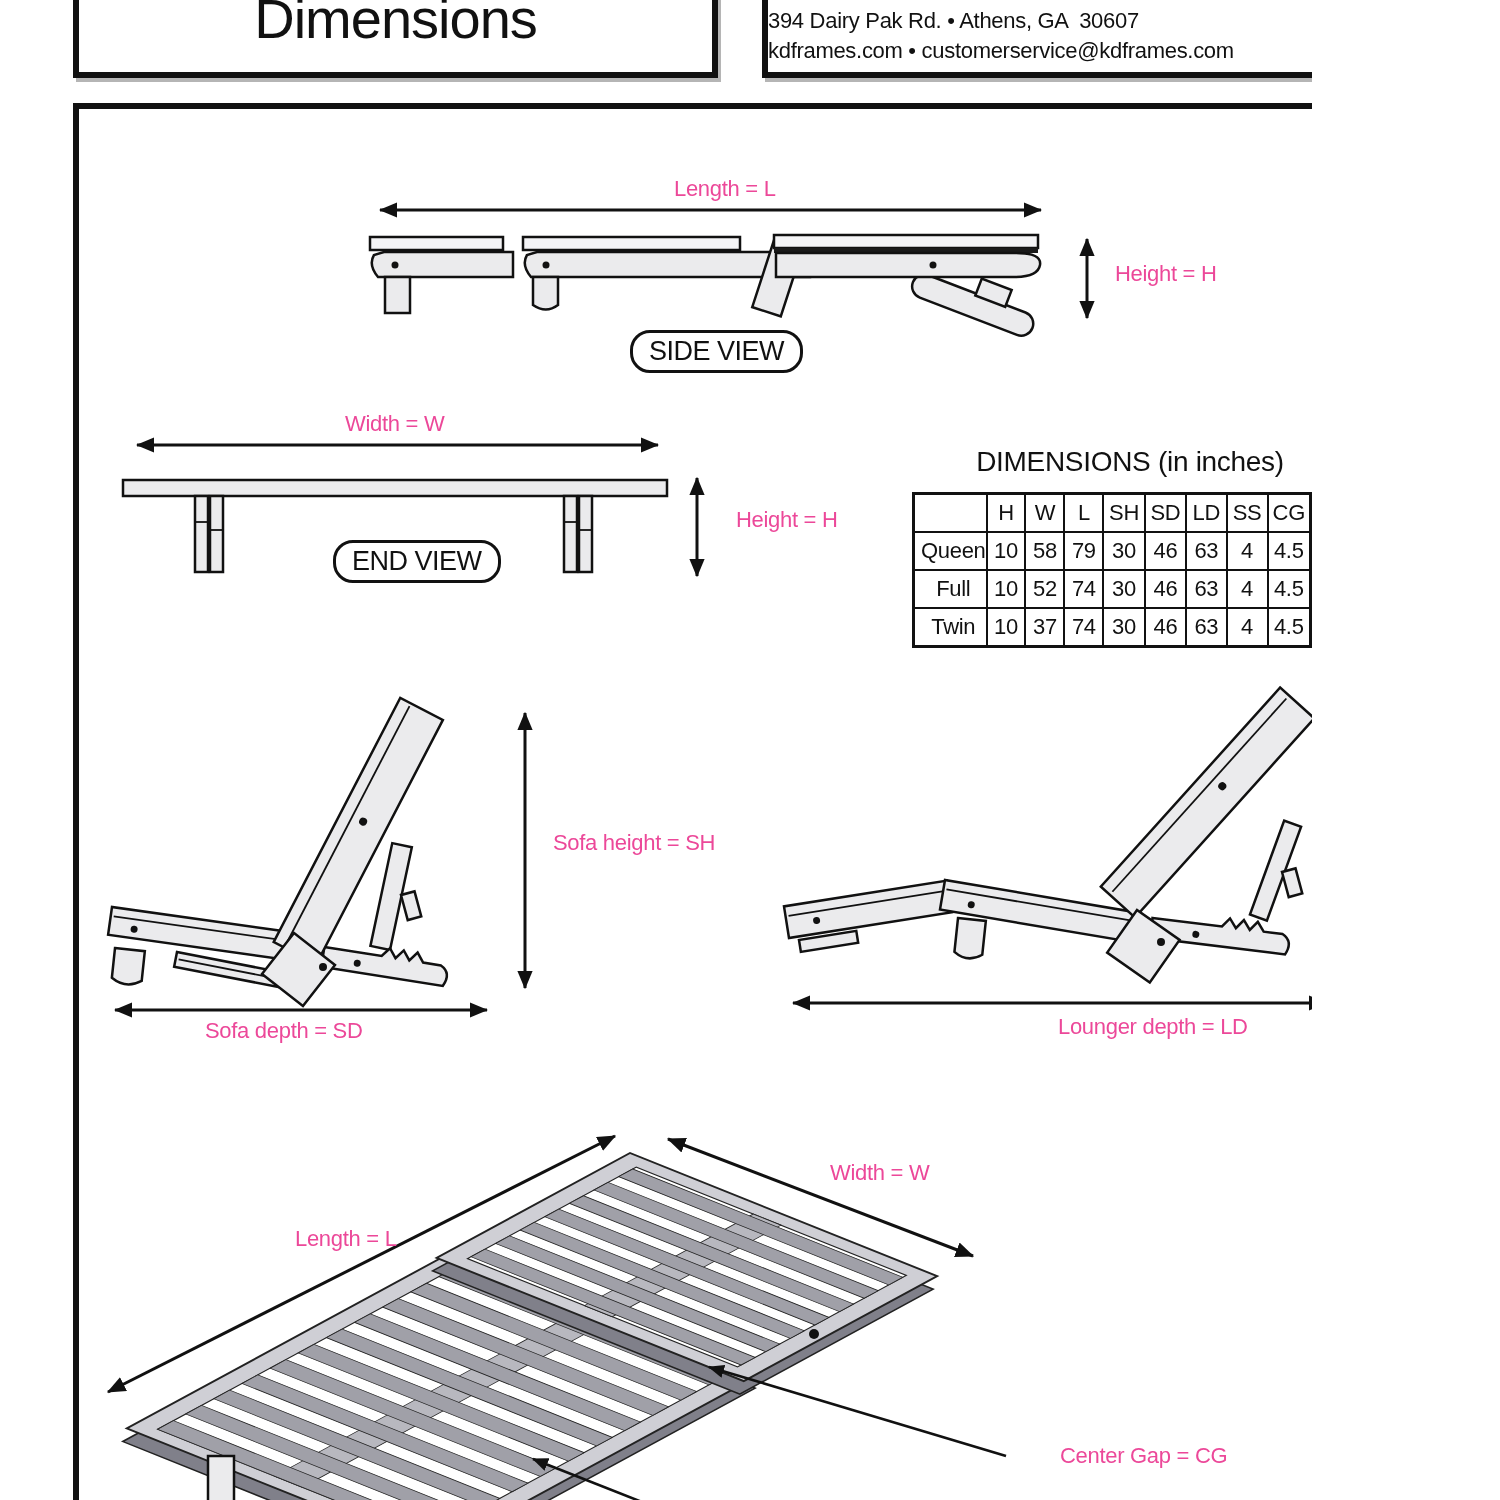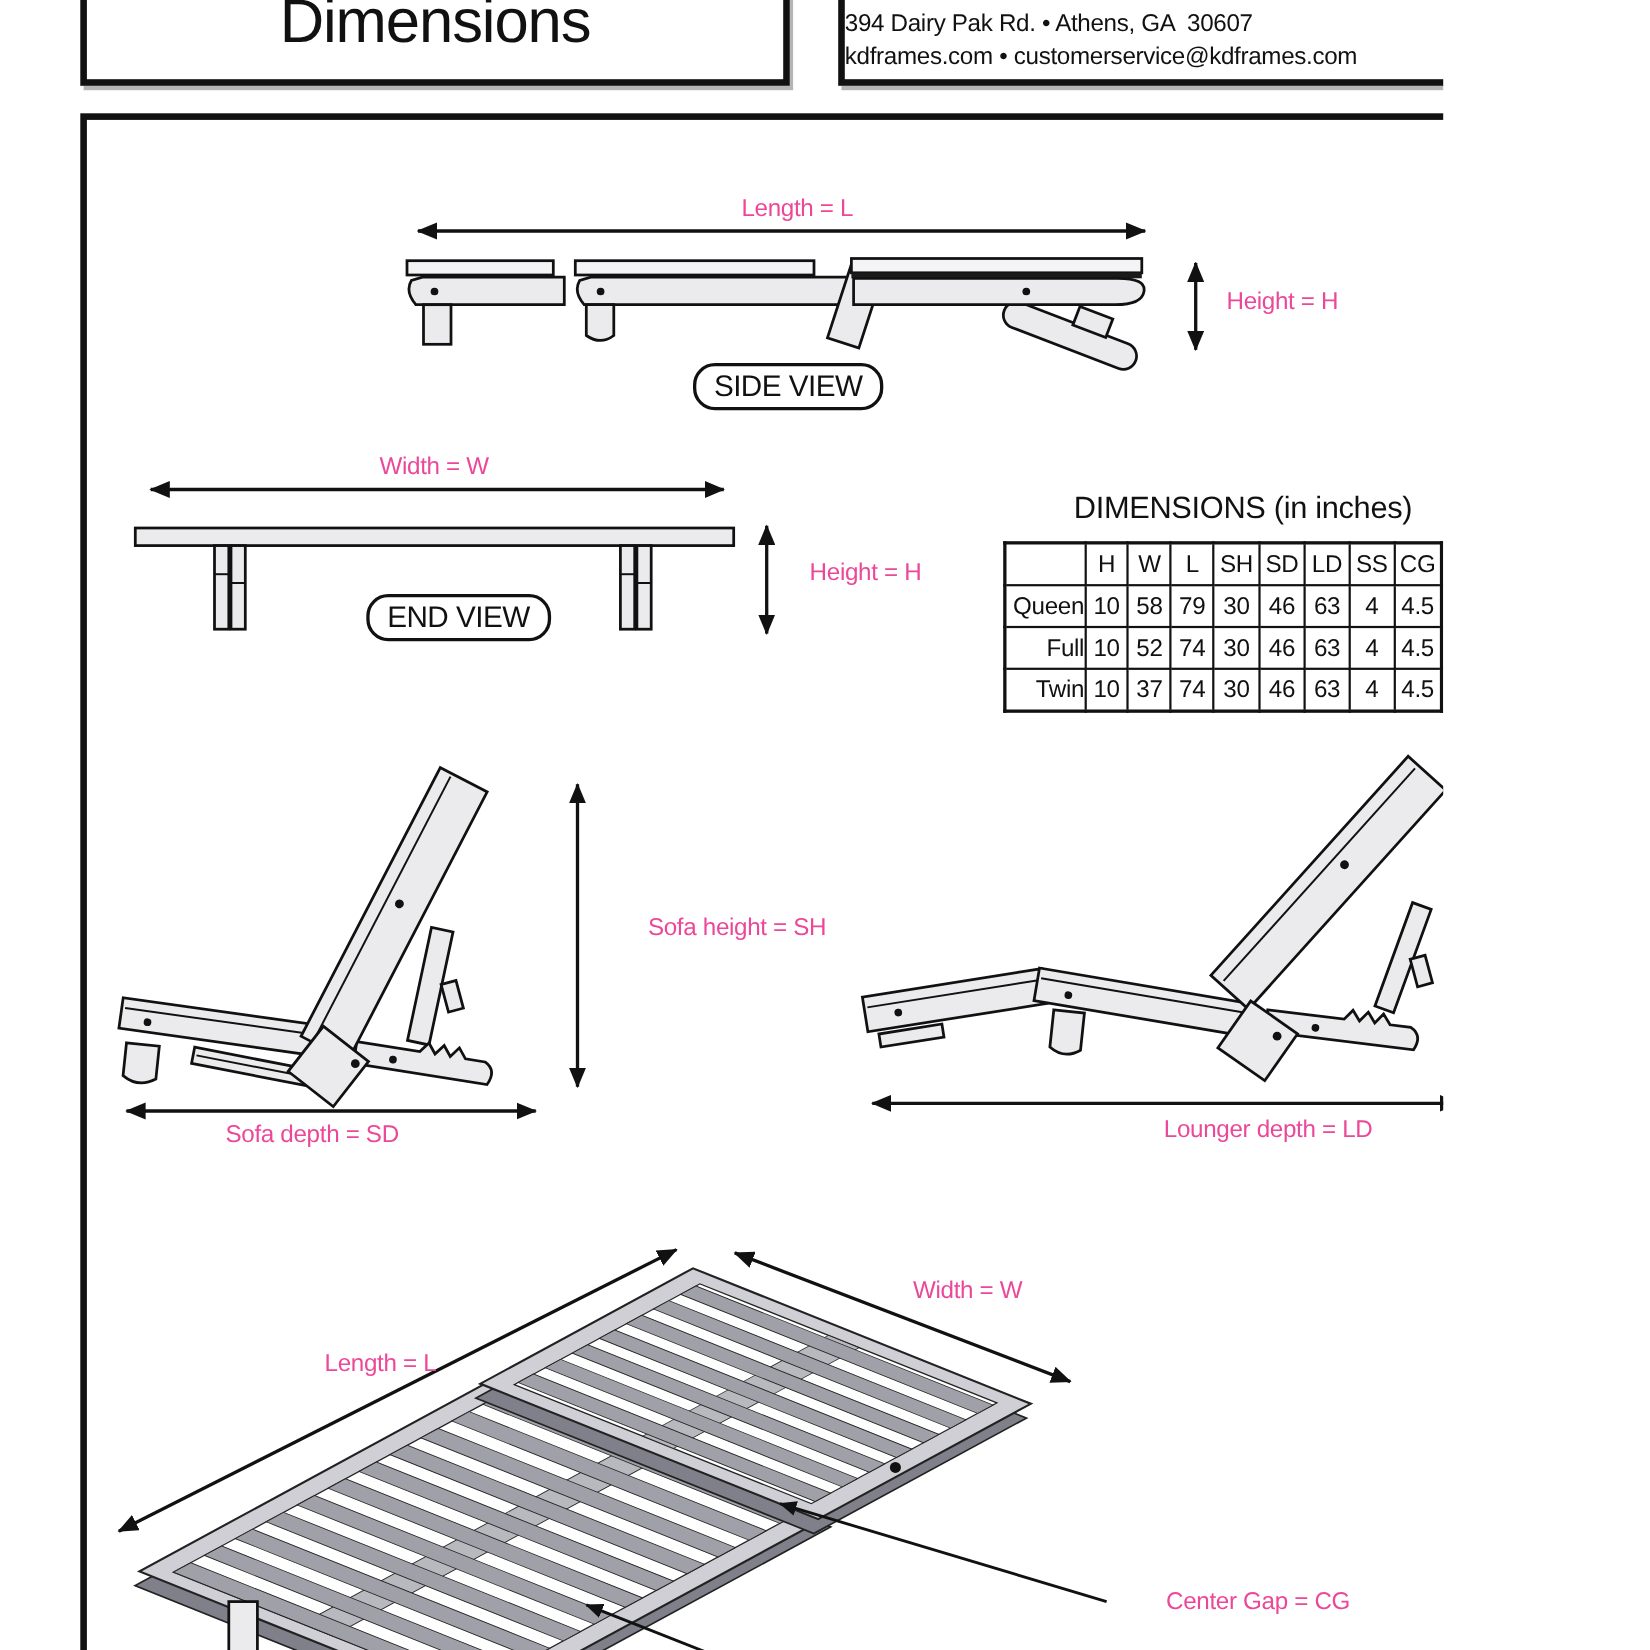--- a/index.html
+++ b/index.html
@@ -22,21 +22,21 @@
   .arrow2{stroke:#111;stroke-width:2.6;fill:none;}
   .slat{fill:#a0a0a8;stroke:#222;stroke-width:1;}
   #title-box{left:73px;top:-50px;width:633px;height:116px;}
   #title-text{margin-top:30px;text-align:center;font-size:56px;letter-spacing:-1px;}
   #company-box{left:762px;top:-58px;width:654px;height:124px;}
   .company-line{text-align:left;font-size:22px;letter-spacing:-0.3px;white-space:pre;line-height:30px;}
   #company-inner{padding-top:58px;}
   #main-box{left:73px;top:103px;width:1343px;height:1500px;box-shadow:none;}
   #dim-table{position:absolute;left:912px;top:492px;border-collapse:collapse;border:3px solid #111;background:#fff;}
   #dim-table td{border:2px solid #111;width:46px;height:36px;text-align:center;font-size:22px;padding:0;letter-spacing:-0.3px;}
-  #dim-table td.rowname{width:64px;text-align:right;padding-left:6px;}
+  #dim-table td.rowname{width:64px;text-align:center;padding-left:6px;}
   #table-title{position:absolute;left:912px;top:446px;width:436px;text-align:center;font-size:28px;letter-spacing:-0.3px;white-space:nowrap;}
 </style>
 </head>
 <body>
 
 <div id="page">
 
   <div id="title-box" class="box">
     <div id="title-text">Dimensions</div>
   </div>
@@ -201,21 +201,21 @@
       <circle class="bolt" cx="140" cy="-24" r="4"></circle>
     </g>
     <g transform="translate(199,228) rotate(38)">
       <rect class="shape" x="0" y="0" width="52" height="52"></rect>
     </g>
     <circle class="bolt" cx="228" cy="262" r="4"></circle>
     <line class="arrow" x1="430" y1="8" x2="430" y2="283" marker-start="url(#ah3)" marker-end="url(#ah3)"></line>
     <line class="arrow" x1="20" y1="305" x2="392" y2="305" marker-start="url(#ah3)" marker-end="url(#ah3)"></line>
   </svg>
 
-  <div class="label" style="left:553px;top:830px;margin-left:36px;">Sofa height = SH</div>
+  <div class="label" style="left:553px;top:830px;">Sofa height = SH</div>
   <div class="label" style="left:205px;top:1018px;">Sofa depth = SD</div>
 
   <svg class="diag" style="left:785px;top:700px;width:560px;height:350px;" viewBox="0 0 560 350">
     <defs>
       <marker id="ah4" viewBox="0 0 6 5" refX="5.6" refY="2.5" markerWidth="6.2" markerHeight="5.2" orient="auto-start-reverse">
         <path d="M0,0 L6,2.5 L0,5 Z" fill="#111"></path>
       </marker>
     </defs>
     <g transform="translate(4,238) rotate(-9)">
       <rect class="shape" x="0" y="-32" width="165" height="32"></rect>

